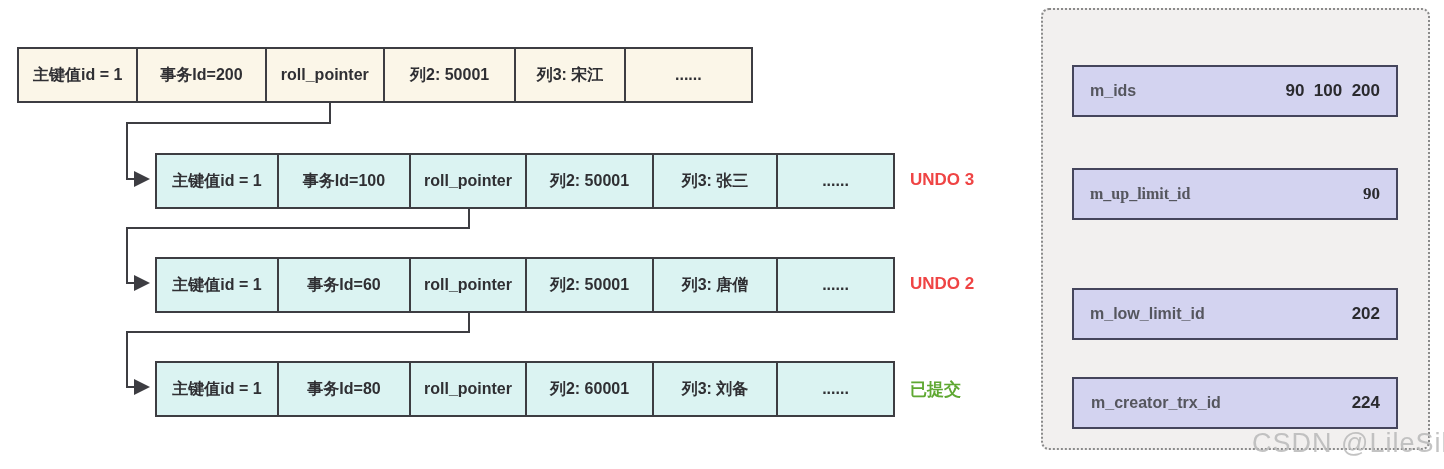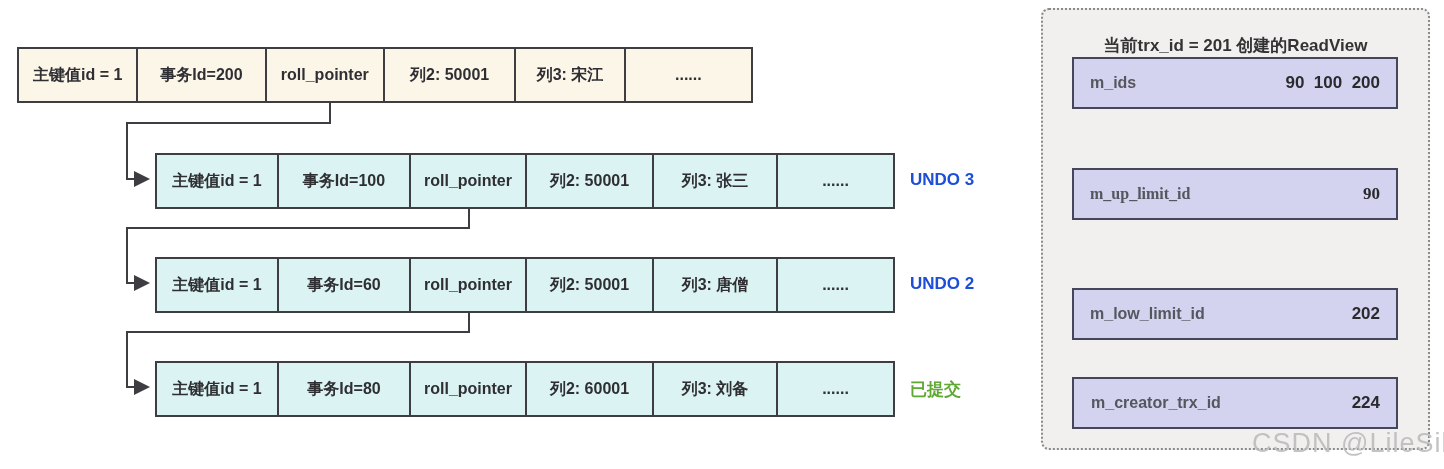--- a/index.html
+++ b/index.html
@@ -11,21 +11,21 @@
   .record{position:absolute;display:flex;height:56px;border:2px solid #3d3d42;box-sizing:border-box;}
   .record .cell{
     display:flex;align-items:center;justify-content:center;
     border-right:2px solid #3d3d42;box-sizing:border-box;
     font-size:16px;font-weight:bold;color:#2f2f33;white-space:nowrap;
   }
   .record .cell:last-child{border-right:none;}
   .row-cream{background:#fbf6e8;}
   .row-cyan{background:#dbf3f2;}
   .undo-label{
-    position:absolute;font-size:17px;font-weight:bold;color:#1d4ed8;white-space:nowrap;
+    position:absolute;font-size:17px;font-weight:bold;color:#ef4444;white-space:nowrap;
   }
   .undo-label.committed{color:#5fa832;}
   .panel{
     position:absolute;left:1041px;top:8px;width:389px;height:442px;box-sizing:border-box;
     background:#f2f0ef;border:2px dotted #8a8a8a;border-radius:8px;
   }
   .panel-title{
     position:absolute;left:0;top:24px;width:100%;text-align:center;
     font-size:17px;font-weight:bold;color:#333333;white-space:pre;
   }
@@ -91,23 +91,22 @@
     <div class="cell" style="width:122px">主键值id = 1</div>
     <div class="cell" style="width:132px">事务Id=80</div>
     <div class="cell" style="width:116px">roll_pointer</div>
     <div class="cell" style="width:127px">列2: 60001</div>
     <div class="cell" style="width:124px">列3: 刘备</div>
     <div class="cell" style="width:115px">......</div>
   </div>
   <div class="undo-label committed" style="left:910px;top:378px;">已提交</div>
 
   <div class="panel">
-    <div class="panel-title">当前trx_id = 201 创建的ReadView</div>
 
-    <div class="rv-box" style="top:47px;">
+    <div class="rv-box" style="top:55px;">
       <span class="rv-name">m_ids</span>
       <span class="rv-val">90  100  200</span>
     </div>
 
     <div class="rv-box" style="top:158px;font-family:Liberation Serif, serif;">
       <span class="rv-name">m_up_limit_id</span>
       <span class="rv-val">90</span>
     </div>
 
     <div class="rv-box" style="top:278px;">

